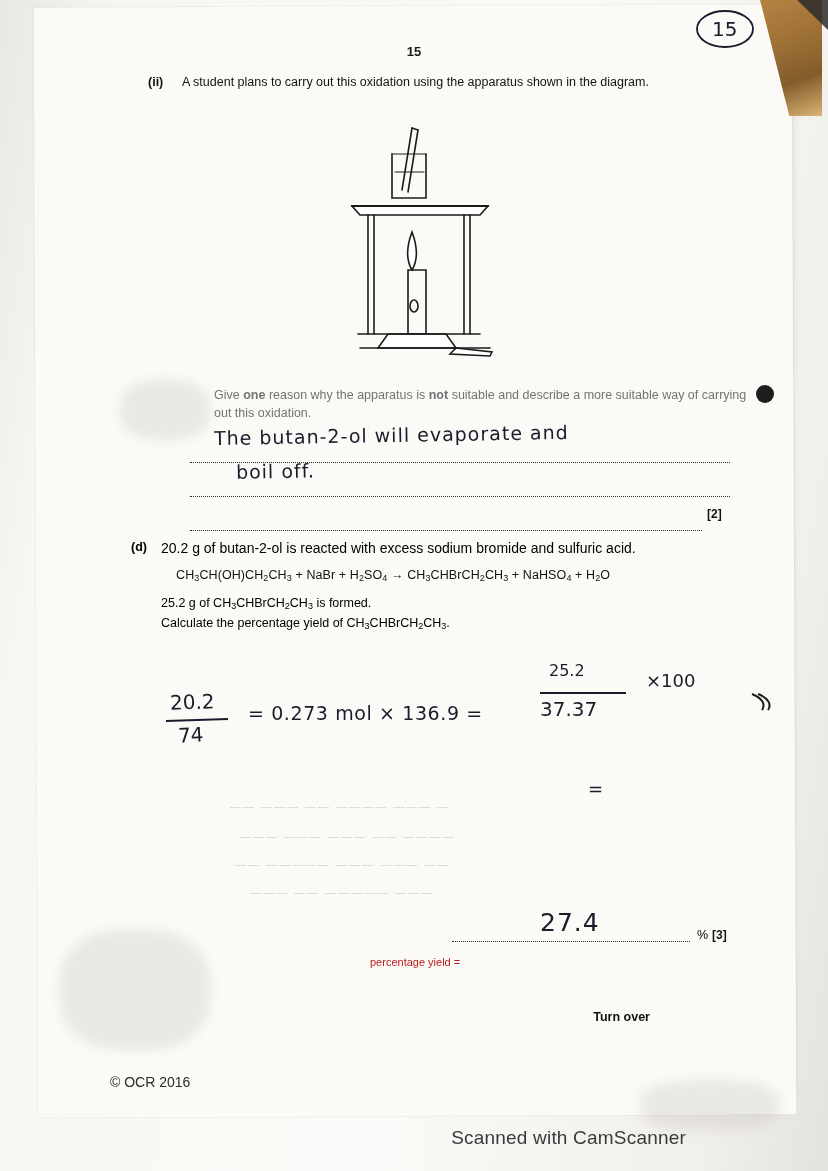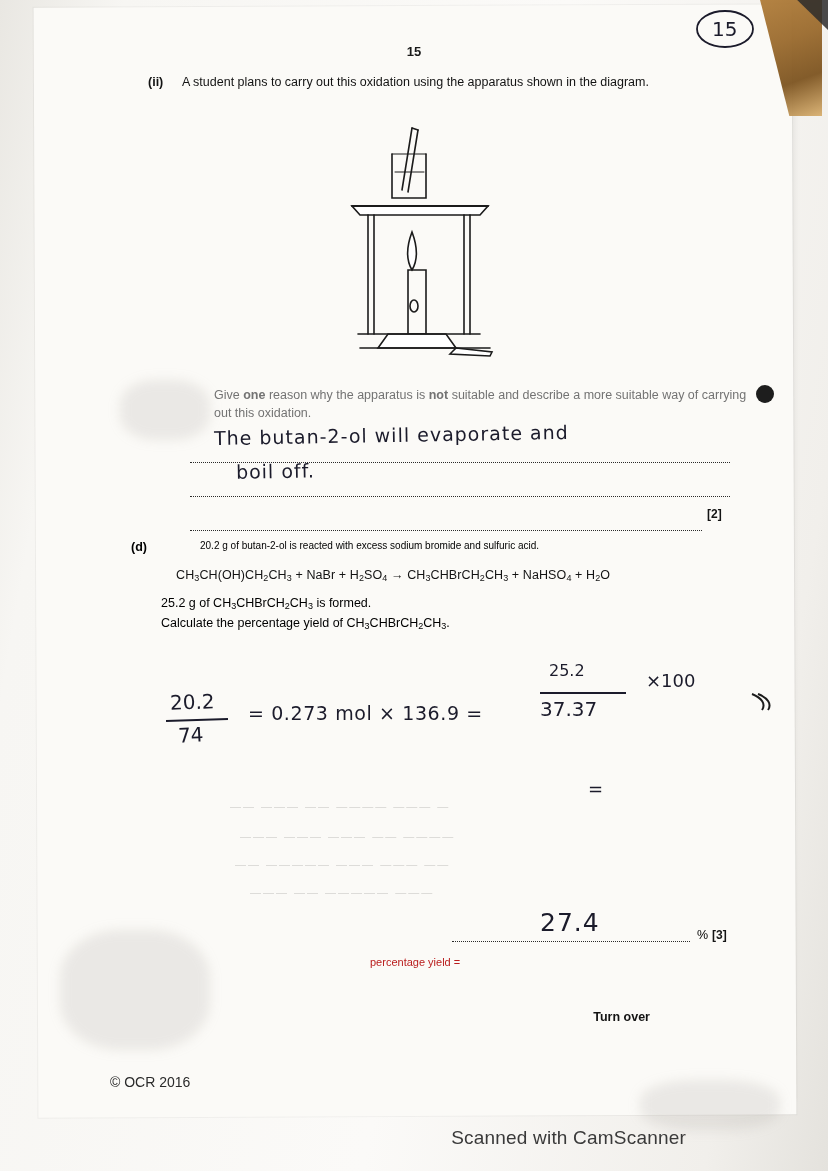--- a/index.html
+++ b/index.html
@@ -131,21 +131,21 @@
     font-weight: bold;
     color: #141414;
   }
   .d-label {
     position: absolute;
     left: 131px;
     top: 540px;
     font-weight: bold;
     font-size: 12.5px;
   }
-  .d-text { position: absolute; left: 161px; top: 540px; font-size: 10px; margin-left: 39px; }
+  .d-text { position: absolute; left: 161px; top: 540px; font-size: 14px; }
 
   .eqn {
     position: absolute;
     left: 176px;
     top: 568px;
     font-size: 12.5px;
     color: #131313;
     letter-spacing: .1px;
   }
   .line3 { position: absolute; left: 161px; top: 596px; font-size: 12.5px; }

